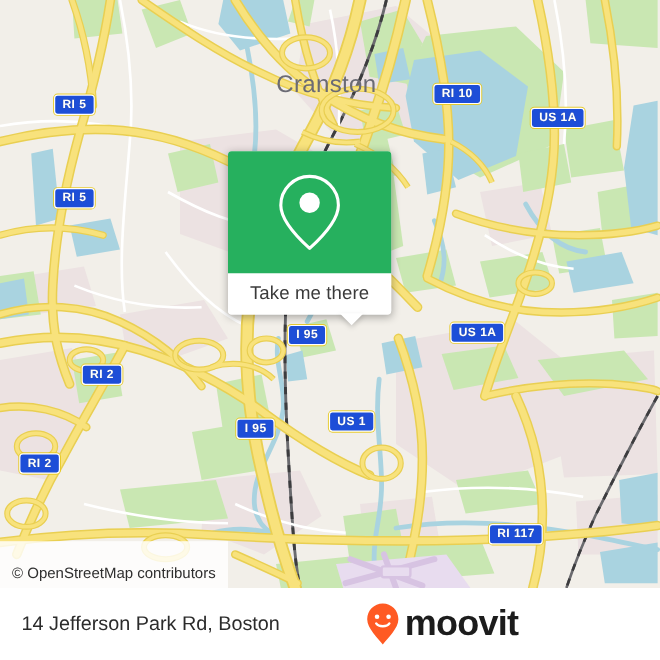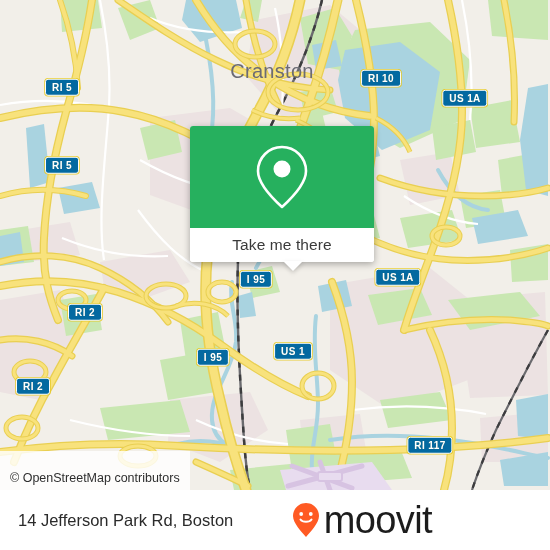--- a/index.html
+++ b/index.html
@@ -29,21 +29,21 @@
     position: absolute;
     left: 0; top: 0;
     width: 550px;
     height: 490px;
     display: block;
   }
 
   
   .shield {
     position: absolute;
-    background: #0369a1;
+    background: #1d4ed8;
     border: 1.6px solid #ffffff;
     border-radius: 3px;
     color: #ffffff;
     font-size: 10px;
     font-weight: bold;
     letter-spacing: 0.4px;
     padding: 1.5px 6px 2px 6px;
     line-height: 11px;
     white-space: nowrap;
     box-shadow: 0 0 0 0.8px rgba(230,200,30,0.9);
@@ -72,21 +72,21 @@
     font-size: 12.5px;
     padding: 20px 10px 5px 10px;
     white-space: nowrap;
   }
 
   
   #popup-card {
     position: absolute;
     left: 190px;
     top: 126px;
-    width: 184px;
+    width: 136px;
     border-radius: 3px;
     overflow: visible;
     box-shadow: 0 2px 7px rgba(0,0,0,0.32);
     background: #ffffff;
   }
   #popup-green {
     background: #26b05e;
     height: 102px;
     border-radius: 3px 3px 0 0;
     display: flex;
@@ -135,22 +135,22 @@
     font-size: 16.5px;
     white-space: nowrap;
   }
   #moovit-logo {
     display: flex;
     align-items: center;
     gap: 3px;
   }
   #moovit-word {
     color: #1c1c1c;
-    font-size: 38px;
-    font-weight: normal;
+    font-size: 30px;
+    font-weight: bold;
     letter-spacing: -0.6px;
     line-height: 30px;
   }
 </style>
 </head>
 <body>
 
 <div id="app">
 
   <div id="map-area">

